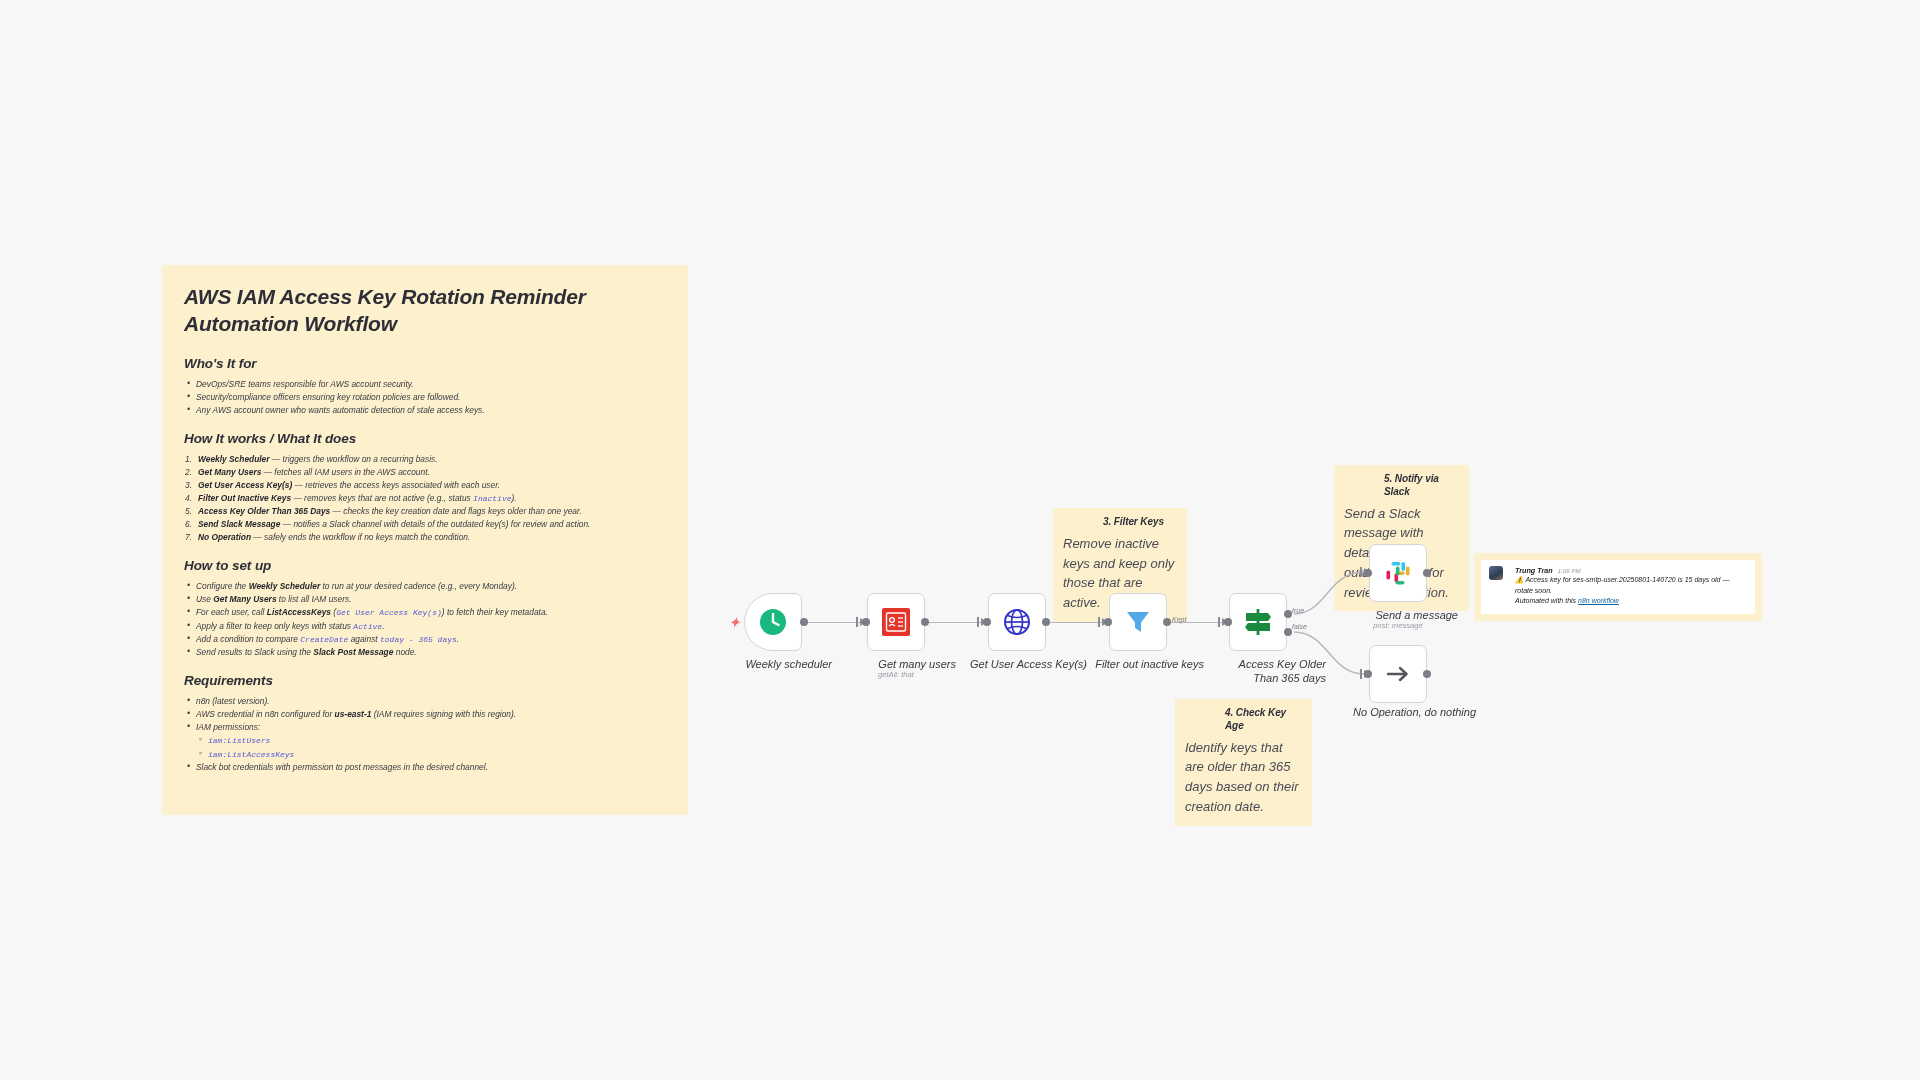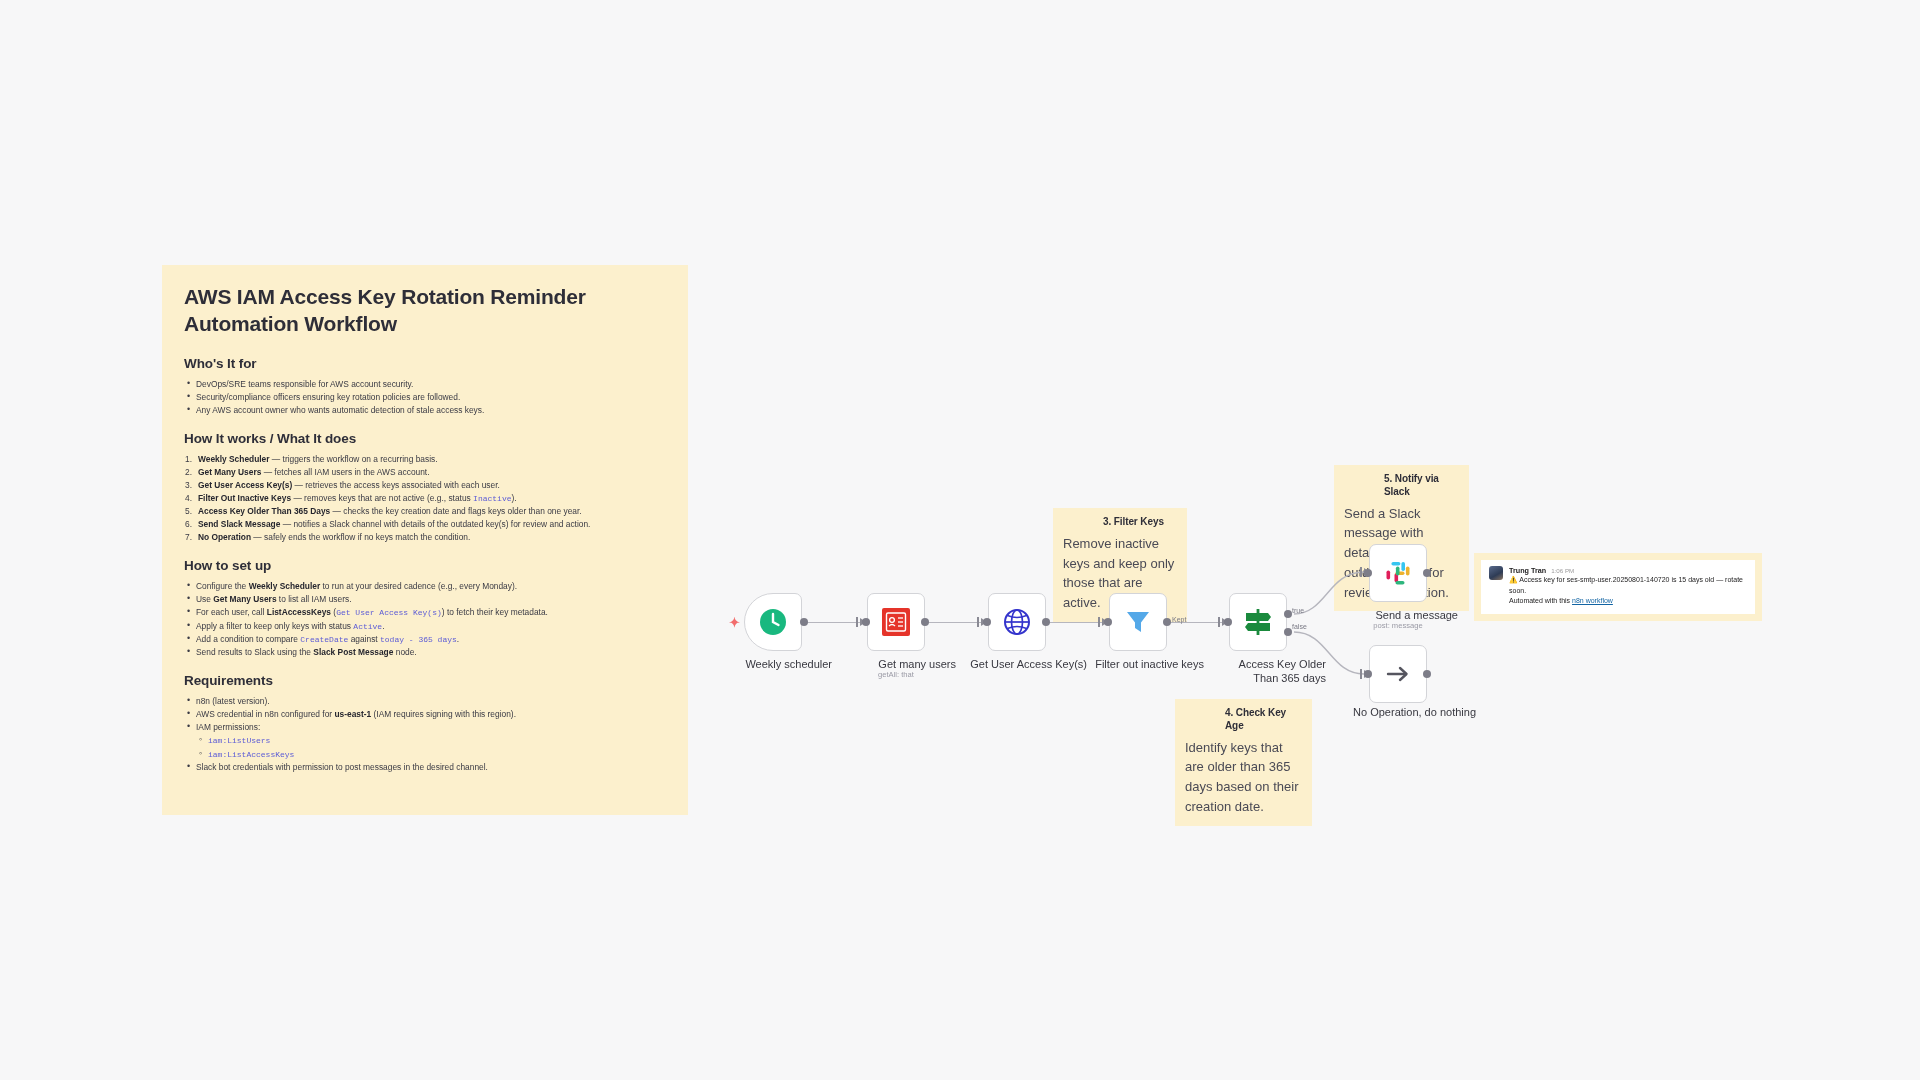--- a/index.html
+++ b/index.html
@@ -7,20 +7,21 @@
     margin: 0; padding: 0;
     width: 1920px; height: 1080px;
     background: #f7f7f8;
     font-family: "Liberation Sans", sans-serif;
     overflow: hidden;
   }
   #canvas {
     position: relative;
     width: 1920px; height: 932px;
     background: #f7f7f8;
+    font-style: italic;
   }
 
   
   #doc-panel {
     position: absolute;
     left: 162px; top: 265px;
     width: 526px; height: 550px;
     background: #fcf0cd;
     padding: 18px 22px 12px 22px;
     overflow: hidden;
@@ -176,21 +177,21 @@
   
   #slack-preview {
     position: absolute;
     background: #fcf0cd;
     padding: 7px;
   }
   #slack-inner {
     background: #ffffff;
     padding: 6px 6px 7px 8px;
     display: flex;
-    gap: 6px;
+    gap: 12px;
     justify-content: flex-end;
   }
   #slack-avatar {
     width: 14px; height: 14px;
     border-radius: 3px;
     background: linear-gradient(150deg,#5a6b8c 0%, #2e3c56 60%, #8a7460 100%);
     flex: 0 0 auto;
   }
   .slack-name { font-size: 7.2px; font-weight: bold; color: #1d1c1d; }
   .slack-time { font-size: 6.2px; color: #9b9a9b; margin-left: 5px; }

